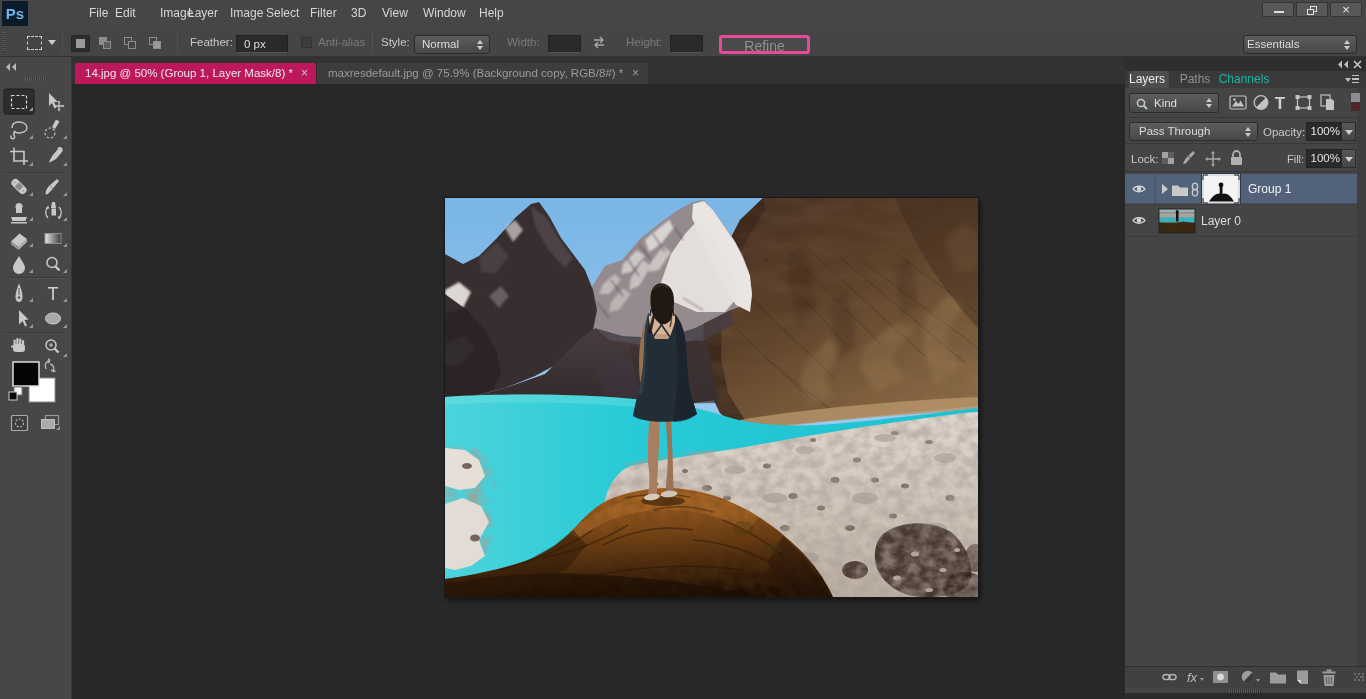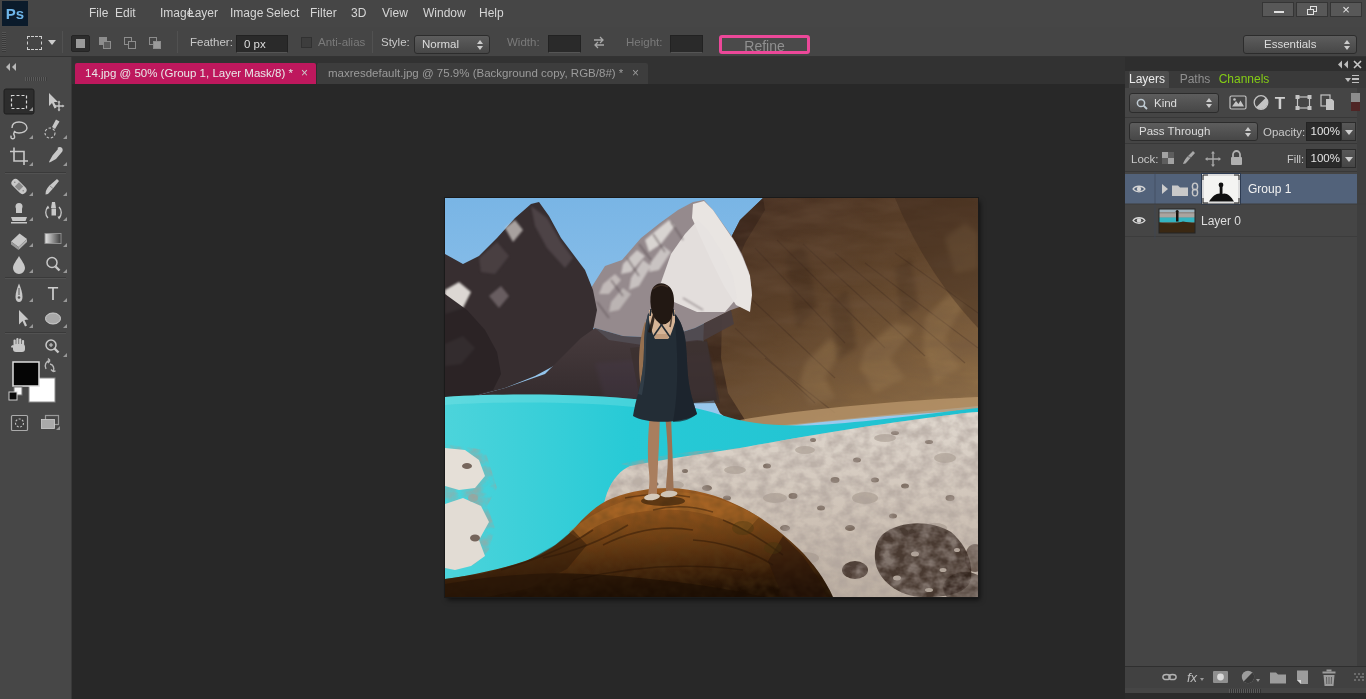--- a/index.html
+++ b/index.html
@@ -96,21 +96,21 @@
     <div class="abs combo" style="left:414px;top:8px;width:76px;height:19px;line-height:17px;padding-left:7px;">Normal<span class="updn"></span></div>
     <div class="abs optlabel dim" style="left:507px">Width:</div>
     <div class="abs optbox" style="left:548px;width:33px;"></div>
     <svg class="abs" style="left:591px;top:9px;" width="16" height="13">
         <path d="M3,4 L12,4 M9,1 L12,4 L9,7" stroke="#a8a8a8" stroke-width="1.3" fill="none"></path>
         <path d="M13,9 L4,9 M7,6 L4,9 L7,12" stroke="#a8a8a8" stroke-width="1.3" fill="none"></path>
       </svg>
     <div class="abs optlabel dim" style="left:626px">Height:</div>
     <div class="abs optbox" style="left:670px;width:33px;"></div>
     <div class="abs" style="left:719px;top:8px;width:91px;height:19px;background:#4a4a4a;border:3px solid #ec4899;border-radius:3px;color:#909090;font-size:14px;text-align:center;line-height:17px;">Refine Edge...</div>
-    <div class="abs combo" style="left:1243px;top:8px;width:114px;height:19px;line-height:17px;padding-left:20px;">Essentials<span class="updn"></span></div>
+    <div class="abs combo" style="left:1243px;top:8px;width:114px;height:19px;line-height:17px;padding-left:3px;">Essentials<span class="updn"></span></div>
   </div>
 
   <div id="toolbar" class="abs">
     <svg class="abs" style="left:4px;top:5px;" width="14" height="10">
         <path d="M6,1 L2,5 L6,9 Z M12,1 L8,5 L12,9 Z" fill="#b8b8b8"></path>
       </svg>
     <div class="abs" style="left:25px;top:20px;width:22px;height:4px;background:repeating-linear-gradient(90deg,#5a5a5a 0 1px,#3c3c3c 1px 2px);"></div>
     <svg class="abs" style="left:0;top:0;" width="72" height="642">
 <defs>
           <linearGradient id="tgrad" x1="0" y1="0" x2="1" y2="0">
@@ -485,21 +485,21 @@
     <svg class="abs" style="left:211px;top:3px;" width="14" height="9">
         <path d="M6,0.5 L2,4.5 L6,8.5 Z M12,0.5 L8,4.5 L12,8.5 Z" fill="#bdbdbd"></path>
       </svg>
     <svg class="abs" style="left:228px;top:3px;" width="9" height="9">
         <path d="M1,1 L8,8 M8,1 L1,8" stroke="#c8c8c8" stroke-width="1.6"></path>
       </svg>
 
     <div class="abs" style="left:0;top:14px;width:241px;height:17px;background:#3a3a3a;"></div>
     <div class="abs ptab" style="left:4px;width:40px;background:#4d4d4d;color:#ececec;border-radius:2px 2px 0 0;">Layers</div>
     <div class="abs ptab" style="left:49px;width:42px;color:#8f8f8f;text-align:center;">Paths</div>
-    <div class="abs ptab" style="left:89px;width:60px;color:#84cc16;text-align:center;">Channels</div>
+    <div class="abs ptab" style="left:89px;width:60px;color:#14b8a6;text-align:center;">Channels</div>
     <div class="abs" style="left:220px;top:18px;width:13px;height:10px;">
       <div class="abs" style="left:0;top:3px;border-left:3px solid transparent;border-right:3px solid transparent;border-top:4px solid #c0c0c0;"></div>
       <div class="abs" style="left:7px;top:0;width:7px;height:9px;background:repeating-linear-gradient(#c0c0c0 0 1.5px,transparent 1.5px 3.5px);"></div>
     </div>
 
     <div class="abs combo" style="left:4px;top:36px;width:90px;height:20px;line-height:18px;">
       <svg style="position:absolute;left:5px;top:3px;" width="14" height="14">
           <circle cx="6" cy="6" r="3.6" fill="none" stroke="#c0ccd4" stroke-width="1.5"></circle>
           <path d="M8.6,8.6 L12,12" stroke="#c0ccd4" stroke-width="1.8"></path>
         </svg>

